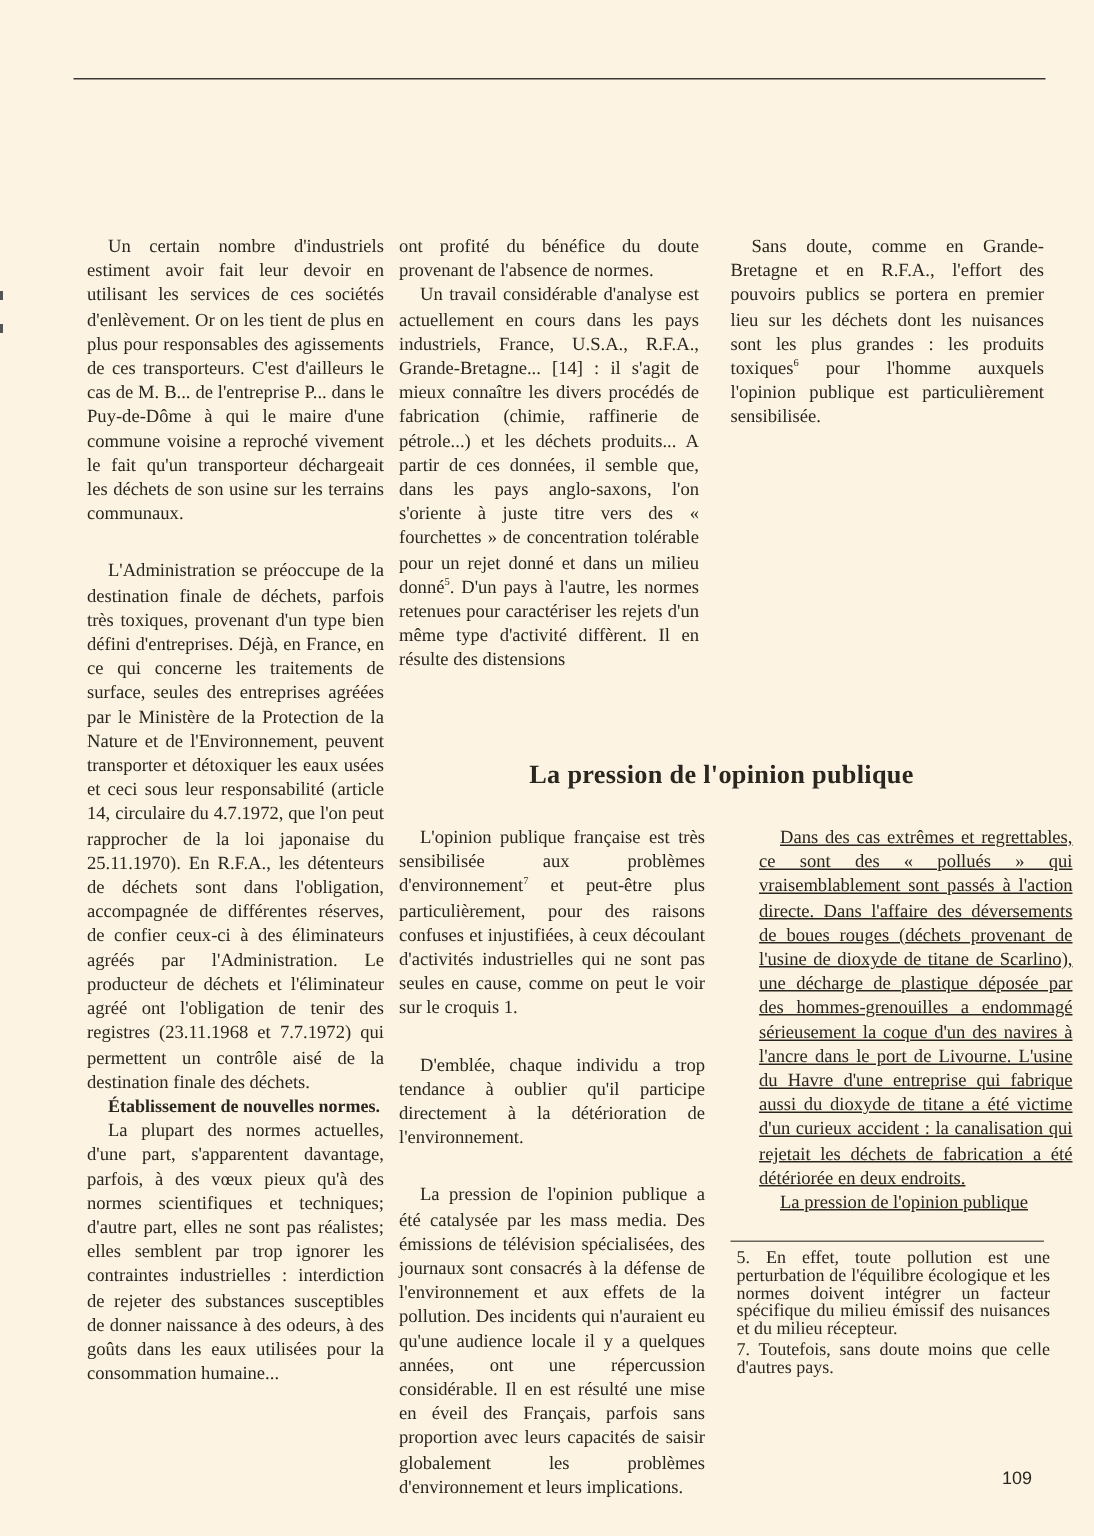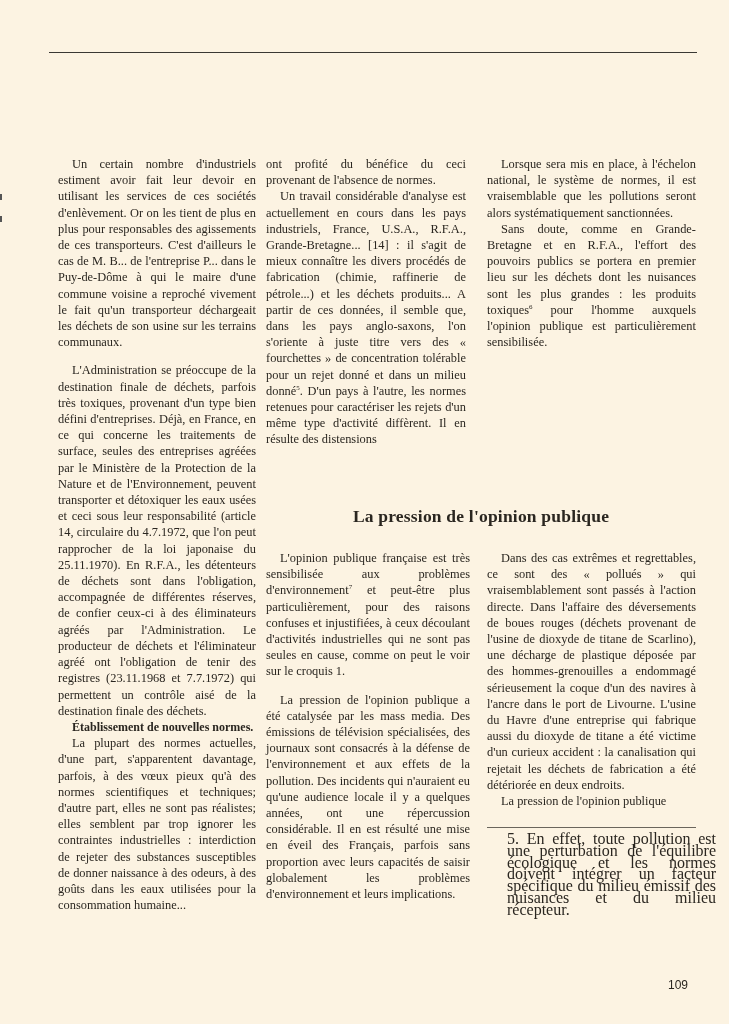--- a/index.html
+++ b/index.html
@@ -15,40 +15,40 @@
     border-top: 1.5px solid #3a3833;
   }
   .col {
     position: absolute;
     font-size: 12.4px;
     line-height: 16.2px;
     text-align: justify;
   }
   .col p { margin: 0; text-indent: 14px; }
   .col p.noindent { text-indent: 0; }
-  .col p.gap { margin-top: 12px; }
+  .col p.gap { margin-top: 22px; }
   #col1 { left: 58px; top: 156px; width: 198px; }
   #col2 { left: 266px; top: 156px; width: 200px; }
   #col3 { left: 487px; top: 156px; width: 209px; }
   .subhead {
     font-weight: bold; font-size: 12px; margin: 17px 0 6px 0; text-indent: 0;
   }
   .section-title {
     position: absolute; left: 266px; top: 506px; width: 430px;
     text-align: center; font-weight: bold; font-size: 17.5px; letter-spacing: 0.2px;
   }
   #col4 { left: 266px; top: 550px; width: 204px; }
-  #col5 { left: 487px; top: 550px; width: 209px; }
+  #col5 { left: 506px; top: 550px; width: 209px; text-decoration: underline; }
   .footnote-rule {
     position: absolute; left: 487px; top: 827px; width: 209px; height: 0;
     border-top: 1px solid #6a655c;
   }
   .footnotes {
-    position: absolute; left: 507px; top: 833px; width: 209px;
-    font-size: 16px; line-height: 11.8px; text-align: justify;
+    position: absolute; left: 491px; top: 833px; width: 209px;
+    font-size: 12px; line-height: 11.8px; text-align: justify;
     font-family: "Liberation Serif", serif;
   }
   .footnotes p { margin: 0 0 2px 0; }
   .page-number {
     position: absolute; left: 668px; top: 978px;
     font-family: "Liberation Sans", sans-serif; font-weight: normal; font-size: 12px;
   }
   sup { font-size: 7px; line-height: 0; vertical-align: 5px; }
   .edge-mark { position: absolute; left: 0; width: 2px; height: 6px; background: #555; }
 </style>
@@ -60,39 +60,40 @@
 <div class="edge-mark" style="top:216px"></div>
 
 <div class="col" id="col1">
   <p>Un certain nombre d'industriels estiment avoir fait leur devoir en utilisant les services de ces sociétés d'enlèvement. Or on les tient de plus en plus pour responsables des agissements de ces transporteurs. C'est d'ailleurs le cas de M. B... de l'entreprise P... dans le Puy-de-Dôme à qui le maire d'une commune voisine a reproché vivement le fait qu'un transporteur déchargeait les déchets de son usine sur les terrains communaux.</p>
   <p class="gap">L'Administration se préoccupe de la destination finale de déchets, parfois très toxiques, provenant d'un type bien défini d'entreprises. Déjà, en France, en ce qui concerne les traitements de surface, seules des entreprises agréées par le Ministère de la Protection de la Nature et de l'Environnement, peuvent transporter et détoxiquer les eaux usées et ceci sous leur responsabilité (article 14, circulaire du 4.7.1972, que l'on peut rapprocher de la loi japonaise du 25.11.1970). En R.F.A., les détenteurs de déchets sont dans l'obligation, accompagnée de différentes réserves, de confier ceux-ci à des éliminateurs agréés par l'Administration. Le producteur de déchets et l'éliminateur agréé ont l'obligation de tenir des registres (23.11.1968 et 7.7.1972) qui permettent un contrôle aisé de la destination finale des déchets.</p>
   <p class="subhead">Établissement de nouvelles normes.</p>
   <p>La plupart des normes actuelles, d'une part, s'apparentent davantage, parfois, à des vœux pieux qu'à des normes scientifiques et techniques; d'autre part, elles ne sont pas réalistes; elles semblent par trop ignorer les contraintes industrielles : interdiction de rejeter des substances susceptibles de donner naissance à des odeurs, à des goûts dans les eaux utilisées pour la consommation humaine...</p>
 </div>
 
 <div class="col" id="col2">
-  <p class="noindent">ont profité du bénéfice du ceci provenant de l'absence de normes.</p>
+  <p class="noindent">ont profité du bénéfice du doute provenant de l'absence de normes.</p>
   <p><span>Un travail considérable d'analyse est actuellement en cours dans les pays industriels, France, U.S.A., R.F.A., Grande-Bretagne... [14] : il s'agit de mieux connaître les divers procédés de fabrication (chimie, raffinerie de pétrole...) et les déchets produits... A partir de ces données, il semble que, dans les pays anglo-saxons, l'on s'oriente à juste titre vers des « fourchettes » de concentration tolérable pour un rejet donné et dans un milieu donné</span><sup>5</sup><span>. D'un pays à l'autre, les normes retenues pour caractériser les rejets d'un même type d'activité diffèrent. Il en résulte des distensions</span></p>
 </div>
 
 <div class="col" id="col3">
-  <p>Lorsque sera mis en place, à l'échelon national, le système de normes, il est vraisemblable que les pollutions seront alors systématiquement sanctionnées.</p>
   <p><span>Sans doute, comme en Grande-Bretagne et en R.F.A., l'effort des pouvoirs publics se portera en premier lieu sur les déchets dont les nuisances sont les plus grandes : les produits toxiques</span><sup>6</sup><span> pour l'homme auxquels l'opinion publique est particulièrement sensibilisée.</span></p>
 </div>
 
 <div class="section-title">La pression de l'opinion publique</div>
 
 <div class="col" id="col4">
   <p><span>L'opinion publique française est très sensibilisée aux problèmes d'environnement</span><sup>7</sup><span> et peut-être plus particulièrement, pour des raisons confuses et injustifiées, à ceux découlant d'activités industrielles qui ne sont pas seules en cause, comme on peut le voir sur le croquis 1.</span></p>
+  <p class="gap">D'emblée, chaque individu a trop tendance à oublier qu'il participe directement à la détérioration de l'environnement.</p>
   <p class="gap">La pression de l'opinion publique a été catalysée par les mass media. Des émissions de télévision spécialisées, des journaux sont consacrés à la défense de l'environnement et aux effets de la pollution. Des incidents qui n'auraient eu qu'une audience locale il y a quelques années, ont une répercussion considérable. Il en est résulté une mise en éveil des Français, parfois sans proportion avec leurs capacités de saisir globalement les problèmes d'environnement et leurs implications.</p>
 </div>
 
 <div class="col" id="col5">
   <p>Dans des cas extrêmes et regrettables, ce sont des « pollués » qui vraisemblablement sont passés à l'action directe. Dans l'affaire des déversements de boues rouges (déchets provenant de l'usine de dioxyde de titane de Scarlino), une décharge de plastique déposée par des hommes-grenouilles a endommagé sérieusement la coque d'un des navires à l'ancre dans le port de Livourne. L'usine du Havre d'une entreprise qui fabrique aussi du dioxyde de titane a été victime d'un curieux accident : la canalisation qui rejetait les déchets de fabrication a été détériorée en deux endroits.</p>
   <p>La pression de l'opinion publique</p>
 </div>
 
 <div class="footnote-rule"></div>
 <div class="footnotes">
   <p>5. En effet, toute pollution est une perturbation de l'équilibre écologique et les normes doivent intégrer un facteur spécifique du milieu émissif des nuisances et du milieu récepteur.</p>
+  <p>7. Toutefois, sans doute moins que celle d'autres pays.</p>
 </div>
 
 <div class="page-number">109</div>
 
 </body></html>

